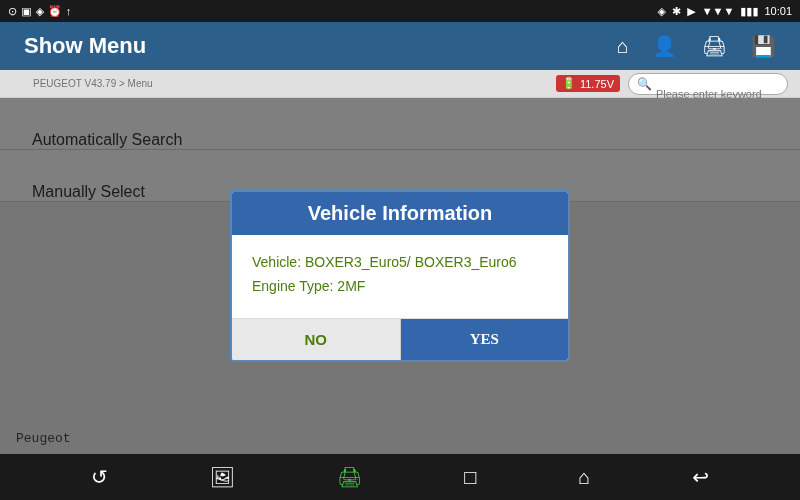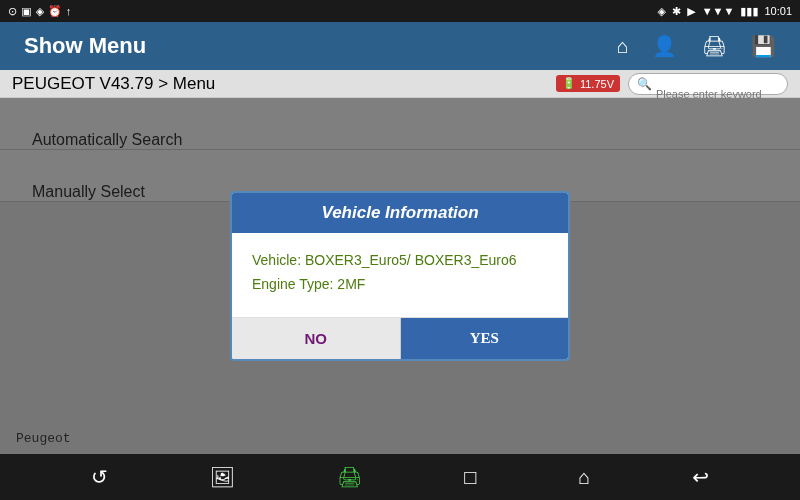--- a/index.html
+++ b/index.html
@@ -70,22 +70,23 @@
       background: #e0e0e0;
       height: 28px;
       display: flex;
       align-items: center;
       justify-content: space-between;
       padding: 0 12px;
       border-bottom: 1px solid #ccc;
     }
 
     #breadcrumb-text {
-      color: #000000;
-      font-size: 17px;
+      color: #737373;
+      font-size: 10px;
+      margin-left: 21px;
     }
 
     .voltage-badge {
       background: #cc3333;
       color: white;
       font-size: 11px;
       padding: 2px 6px;
       border-radius: 3px;
       display: flex;
       align-items: center;
@@ -160,24 +161,23 @@
       border: 2px solid #5588bb;
       border-radius: 4px;
       width: 340px;
       overflow: hidden;
     }
 
     #modal-header {
       background: #3366aa;
       color: white;
       text-align: center;
-      font-size: 17px;
+      font-size: 20px;
       font-weight: bold;
       padding: 10px 0;
-      font-style: italic;
     }
 
     #modal-body {
       padding: 16px 20px 20px 20px;
       font-size: 14px;
       color: #4d7c0f;
       line-height: 1.7;
     }
 
     #modal-footer {
@@ -190,21 +190,21 @@
       padding: 12px 0;
       font-size: 15px;
       font-weight: bold;
       border: none;
       cursor: pointer;
       text-align: center;
     }
 
     .modal-btn-no {
       background: #e8e8e8;
-      color: #701a75;
+      color: #4d7c0f;
       border-right: 1px solid #ccc;
     }
 
     .modal-btn-yes {
       background: #3366aa;
       color: white;
       font-family: Liberation Serif, serif;
     }
 
     

